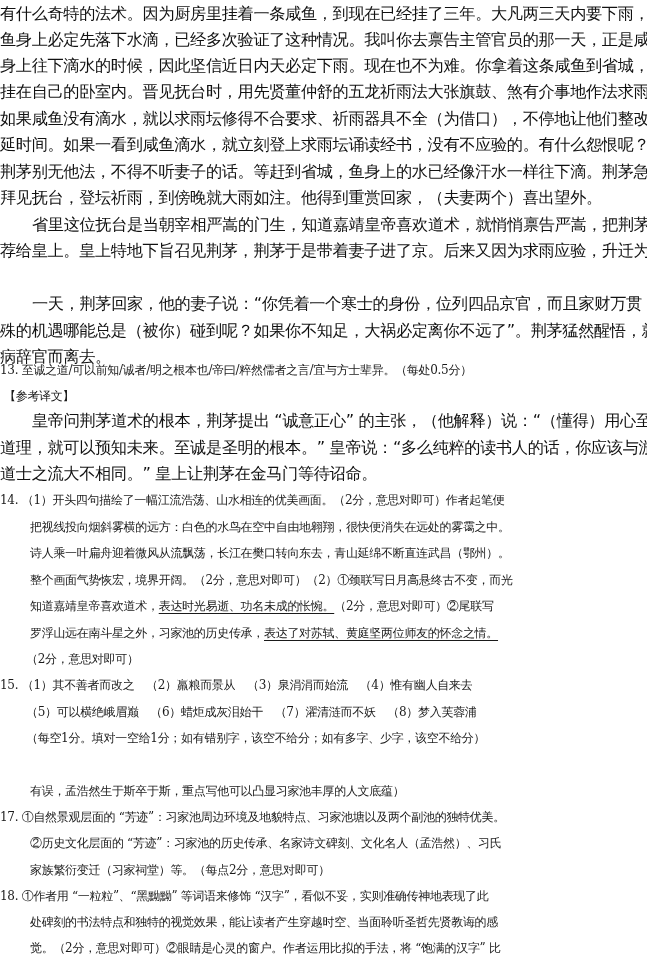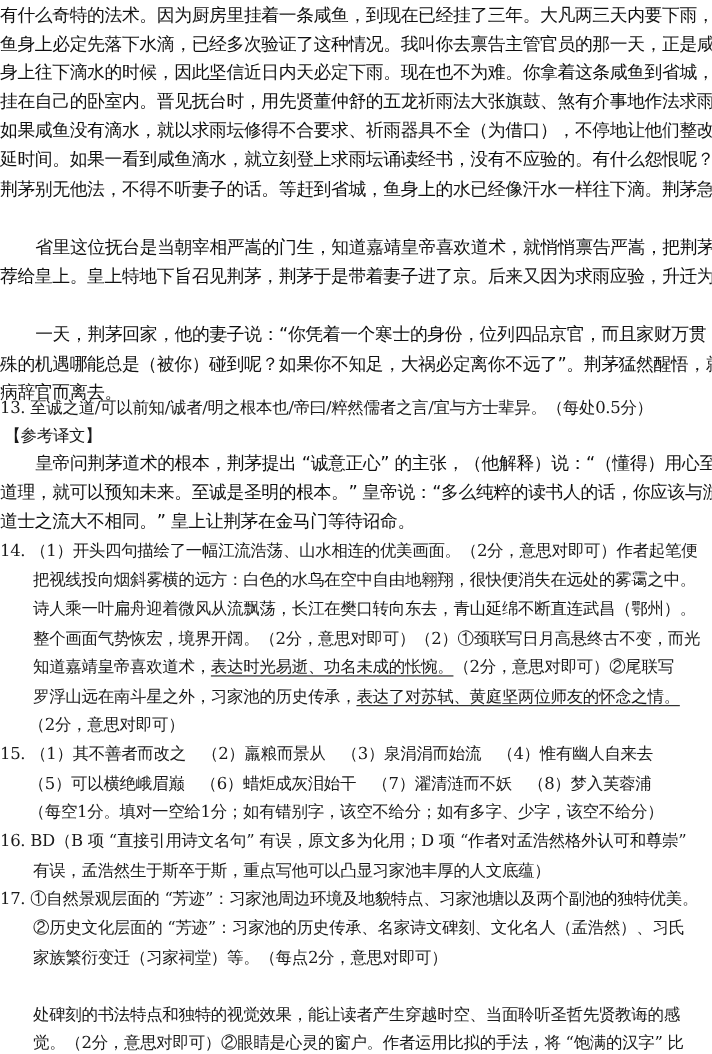--- a/index.html
+++ b/index.html
@@ -1,35 +1,36 @@
 <!DOCTYPE html>
 <html><head>
 <meta charset="utf-8">
 <style>
   html, body { margin: 0; padding: 0; background: #ffffff; }
   body { width: 647px; height: 958px; overflow: hidden; position: relative; color: #111; }
   .page { position: absolute; left: 0; top: 0; width: 647px; height: 958px; }
   .ln { position: absolute; left: 0; width: 647px; height: 26px; line-height: 26px; white-space: nowrap; overflow: hidden; }
   .sans { font-family: "DejaVu Sans", "Liberation Sans", sans-serif; font-size: 16.2px; letter-spacing: -0.35px; color: #111; }
-  .serif { font-family: "DejaVu Serif", "Liberation Serif", serif; font-size: 15px; letter-spacing: -0.3px; color: #1a1a1a; }
+  .serif { font-family: "DejaVu Serif", "Liberation Serif", serif; font-size: 12px; letter-spacing: -0.3px; color: #1a1a1a; }
   .ind1 { left: 30px; }
   .u { text-decoration: underline; text-underline-offset: 3px; text-decoration-thickness: 1px; }
 </style>
 </head>
 <body>
 
 <div class="page">
 
   <div class="ln sans" style="top:1px">有什么奇特的法术。因为厨房里挂着一条咸鱼，到现在已经挂了三年。大凡两三天内要下雨，咸</div>
   <div class="ln sans" style="top:27px">鱼身上必定先落下水滴，已经多次验证了这种情况。我叫你去禀告主管官员的那一天，正是咸鱼</div>
   <div class="ln sans" style="top:53px">身上往下滴水的时候，因此坚信近日内天必定下雨。现在也不为难。你拿着这条咸鱼到省城，悬</div>
   <div class="ln sans" style="top:79px">挂在自己的卧室内。晋见抚台时，用先贤董仲舒的五龙祈雨法大张旗鼓、煞有介事地作法求雨。</div>
   <div class="ln sans" style="top:106px">如果咸鱼没有滴水，就以求雨坛修得不合要求、祈雨器具不全（为借口），不停地让他们整改来拖</div>
   <div class="ln sans" style="top:132px">延时间。如果一看到咸鱼滴水，就立刻登上求雨坛诵读经书，没有不应验的。有什么怨恨呢？”</div>
   <div class="ln sans" style="top:159px">荆茅别无他法，不得不听妻子的话。等赶到省城，鱼身上的水已经像汗水一样往下滴。荆茅急忙</div>
+  <div class="ln sans" style="top:185px">拜见抚台，登坛祈雨，到傍晚就大雨如注。他得到重赏回家，（夫妻两个）喜出望外。</div>
 
   <div class="ln sans" style="top:212px; left:32px">省里这位抚台是当朝宰相严嵩的门生，知道嘉靖皇帝喜欢道术，就悄悄禀告严嵩，把荆茅推</div>
   <div class="ln sans" style="top:238px">荐给皇上。皇上特地下旨召见荆茅，荆茅于是带着妻子进了京。后来又因为求雨应验，升迁为钦</div>
 
   <div class="ln sans" style="top:291px; left:32px">一天，荆茅回家，他的妻子说：“你凭着一个寒士的身份，位列四品京官，而且家财万贯，特</div>
   <div class="ln sans" style="top:318px">殊的机遇哪能总是（被你）碰到呢？如果你不知足，大祸必定离你不远了”。荆茅猛然醒悟，就称</div>
   <div class="ln sans" style="top:344px">病辞官而离去。</div>
 
   <div class="ln serif" style="top:357px">13. 至诚之道/可以前知/诚者/明之根本也/帝曰/粹然儒者之言/宜与方士辈异。（每处0.5分）</div>
   <div class="ln serif" style="top:383px; left:4px">【参考译文】</div>
@@ -46,23 +47,23 @@
   </div>
   <div class="ln serif ind1" style="top:620px">
     <span>罗浮山远在南斗星之外，习家池的历史传承，</span><span class="u">表达了对苏轼、黄庭坚两位师友的怀念之情。</span>
   </div>
   <div class="ln serif" style="top:646px; left:26px">（2分，意思对即可）</div>
 
   <div class="ln serif" style="top:672px">15. （1）其不善者而改之　（2）羸粮而景从　（3）泉涓涓而始流　（4）惟有幽人自来去</div>
   <div class="ln serif" style="top:699px; left:26px">（5）可以横绝峨眉巅　（6）蜡炬成灰泪始干　（7）濯清涟而不妖　（8）梦入芙蓉浦</div>
   <div class="ln serif" style="top:725px; left:26px">（每空1分。填对一空给1分；如有错别字，该空不给分；如有多字、少字，该空不给分）</div>
 
-  <div class="ln serif" style="top:751px">16. BD（B 项 “直接引用诗文名句” 有误，原文多为化用；D 项 “作者对孟浩然格外认可和尊崇”</div>
   <div class="ln serif ind1" style="top:778px">有误，孟浩然生于斯卒于斯，重点写他可以凸显习家池丰厚的人文底蕴）</div>
 
   <div class="ln serif" style="top:804px">17. ①自然景观层面的 “芳迹”：习家池周边环境及地貌特点、习家池塘以及两个副池的独特优美。</div>
   <div class="ln serif ind1" style="top:830px">②历史文化层面的 “芳迹”：习家池的历史传承、名家诗文碑刻、文化名人（孟浩然）、习氏</div>
   <div class="ln serif ind1" style="top:857px">家族繁衍变迁（习家祠堂）等。（每点2分，意思对即可）</div>
 
+  <div class="ln serif" style="top:883px">18. ①作者用 “一粒粒”、“黑黝黝” 等词语来修饰 “汉字”，看似不妥，实则准确传神地表现了此</div>
   <div class="ln serif ind1" style="top:909px">处碑刻的书法特点和独特的视觉效果，能让读者产生穿越时空、当面聆听圣哲先贤教诲的感</div>
   <div class="ln serif ind1" style="top:935px">觉。（2分，意思对即可）②眼睛是心灵的窗户。作者运用比拟的手法，将 “饱满的汉字” 比</div>
 
 </div>
 
 </body></html>

